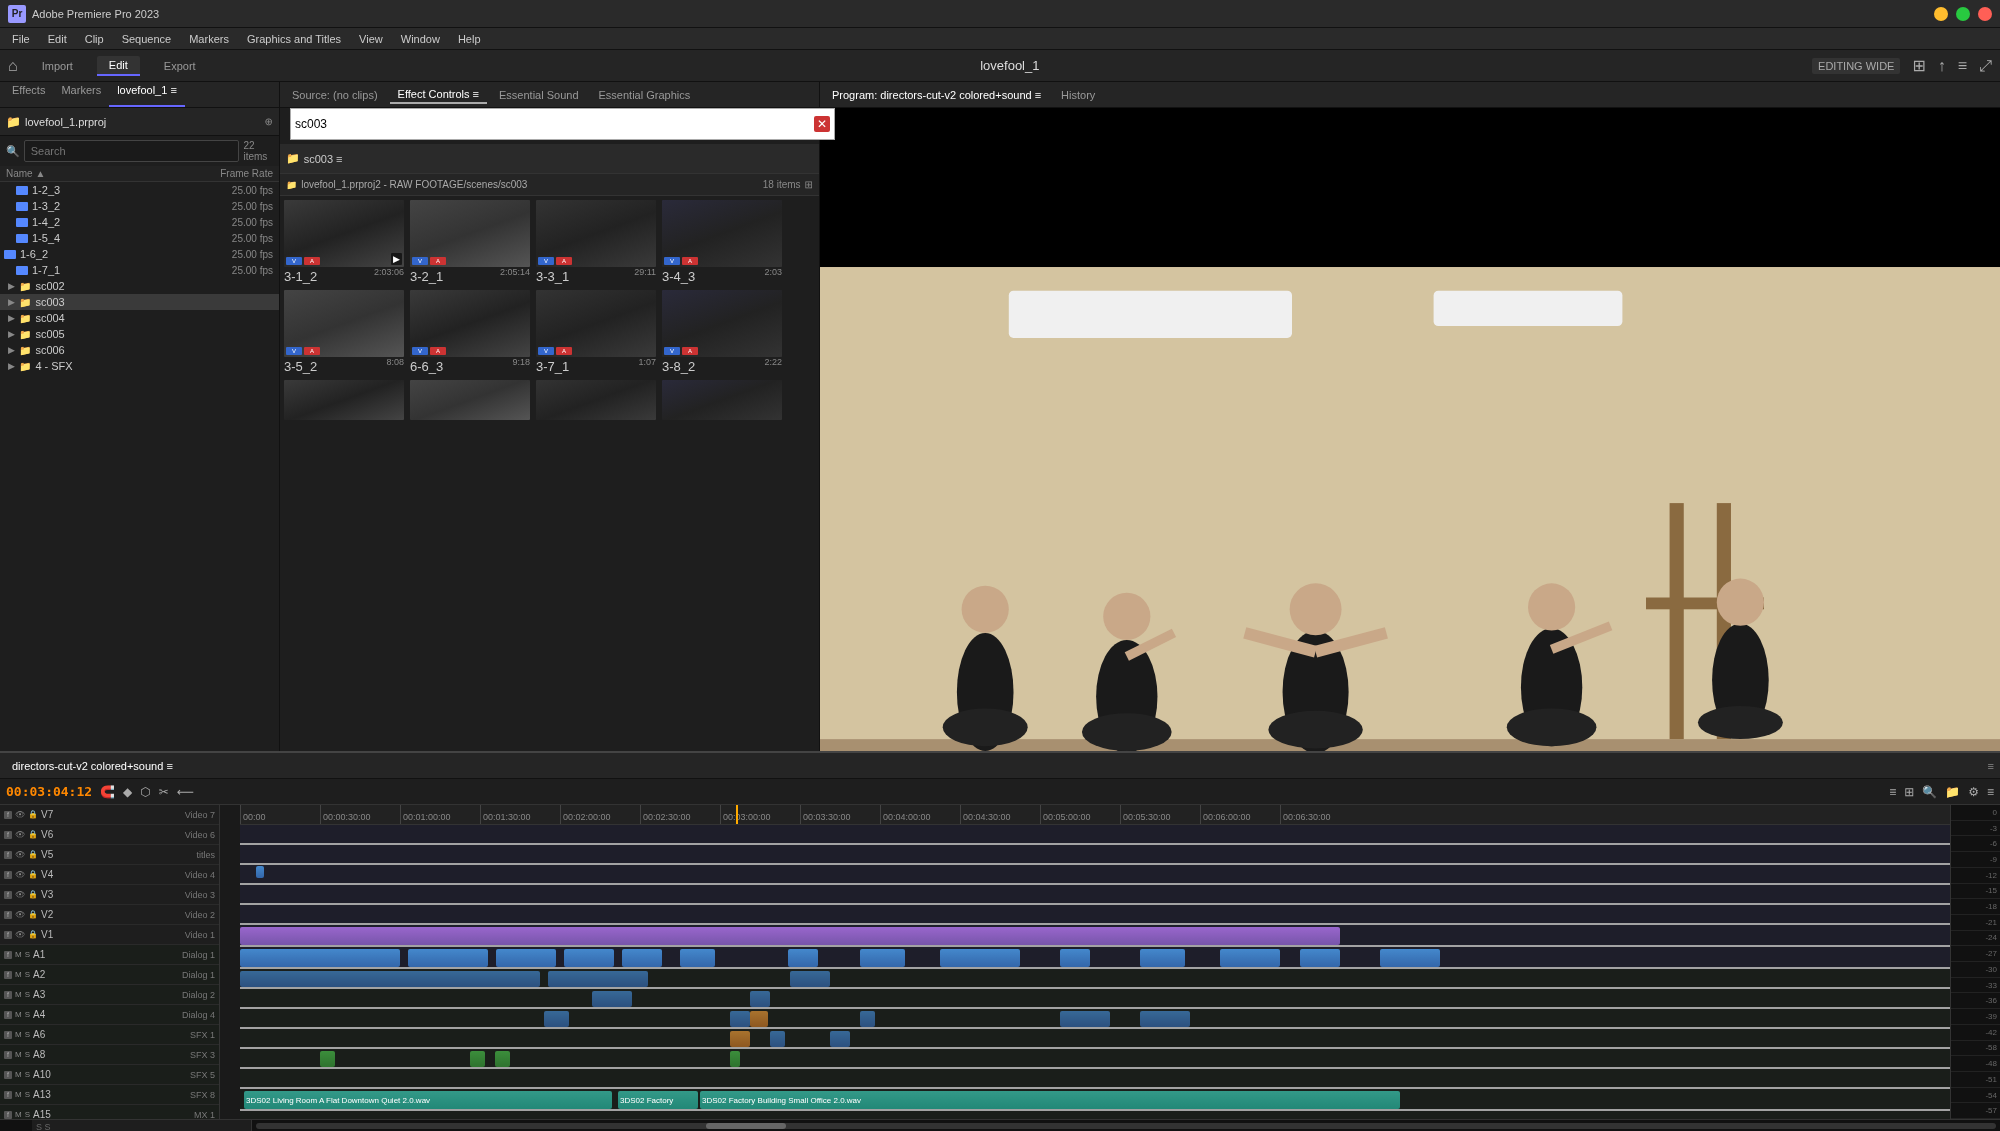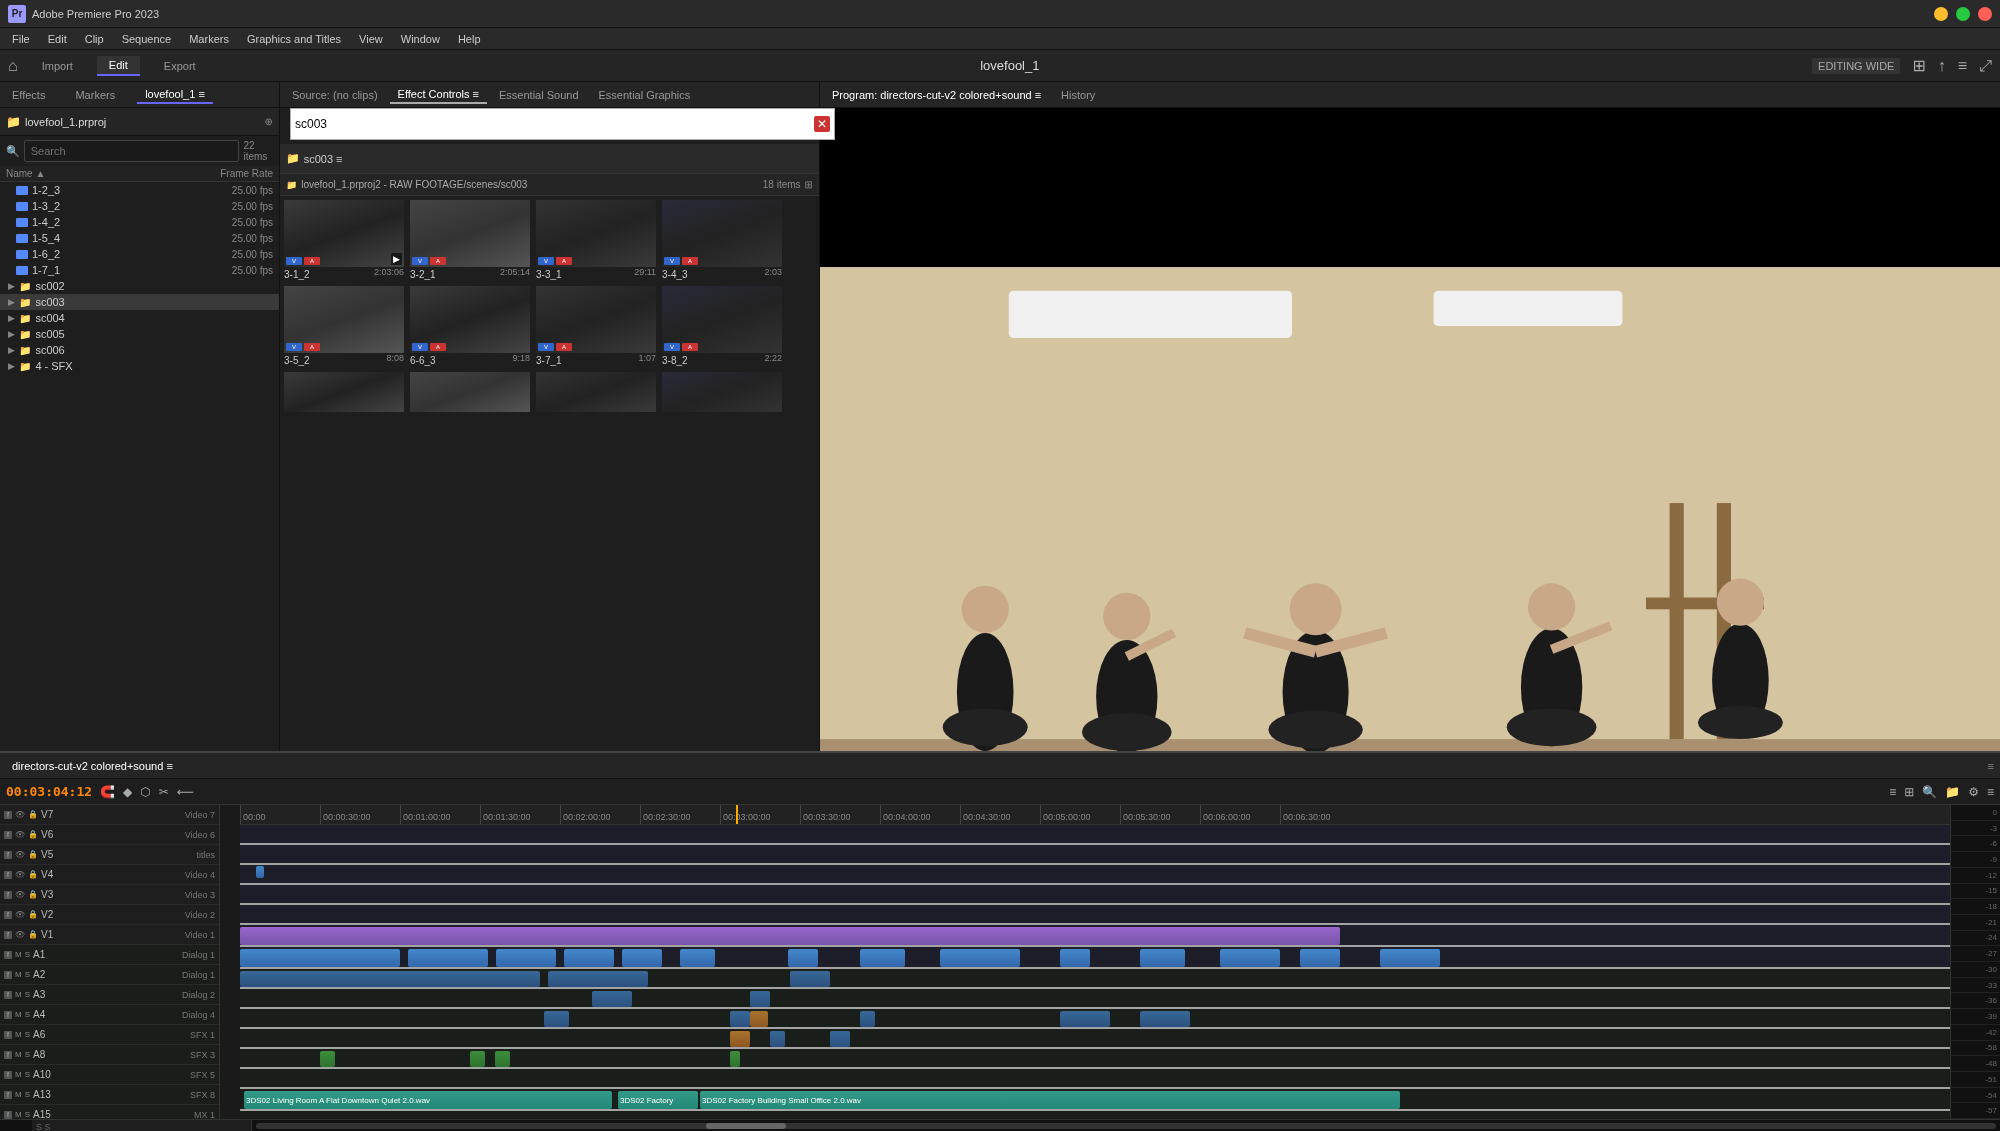--- a/index.html
+++ b/index.html
@@ -96,23 +96,22 @@
       width: 280px;
       background: #1e1e1e;
       border-right: 1px solid #111;
       display: flex;
       flex-direction: column;
     }
     #left-panel-tabs {
       height: 26px;
       background: #252525;
       display: flex;
-      align-items: center;
       padding: 0 4px;
-      gap: 14px;
+      gap: 0;
       border-bottom: 1px solid #111;
     }
     .panel-tab {
       padding: 2px 8px;
       font-size: 11px;
       color: #999;
       cursor: pointer;
     }
     .panel-tab.active { color: #fff; border-bottom: 2px solid #6666ff; }
     #project-header {
@@ -295,21 +294,21 @@
     .thumb-badge {
       width: 16px; height: 8px;
       border-radius: 1px;
       font-size: 6px;
       display: flex; align-items: center; justify-content: center;
       color: #fff;
     }
     .badge-blue { background: #3366cc; }
     .badge-red { background: #cc3333; }
     .thumb-name {
-      font-size: 10px;
+      font-size: 13px;
       color: #ccc;
       margin-top: 2px;
     }
     .thumb-duration {
       font-size: 9px;
       color: #888;
       text-align: right;
     }
 
     
@@ -623,21 +622,21 @@
       <div class="file-item" style="padding-left:16px;">
         <span class="file-icon icon-video" style="background:#5588ff;width:12px;height:9px;border-radius:1px;"></span>
         <span>1-4_2</span>
         <span class="file-fps">25.00 fps</span>
       </div>
       <div class="file-item" style="padding-left:16px;">
         <span class="file-icon icon-video" style="background:#5588ff;width:12px;height:9px;border-radius:1px;"></span>
         <span>1-5_4</span>
         <span class="file-fps">25.00 fps</span>
       </div>
-      <div class="file-item" style="padding-left:16px;">
+      <div class="file-item" style="padding-left:4px;">
         <span class="file-icon icon-video" style="background:#5588ff;width:12px;height:9px;border-radius:1px;"></span>
         <span>1-6_2</span>
         <span class="file-fps">25.00 fps</span>
       </div>
       <div class="file-item" style="padding-left:16px;">
         <span class="file-icon icon-video" style="background:#5588ff;width:12px;height:9px;border-radius:1px;"></span>
         <span>1-7_1</span>
         <span class="file-fps">25.00 fps</span>
       </div>
       <div class="folder-item" style="padding-left:8px;">

